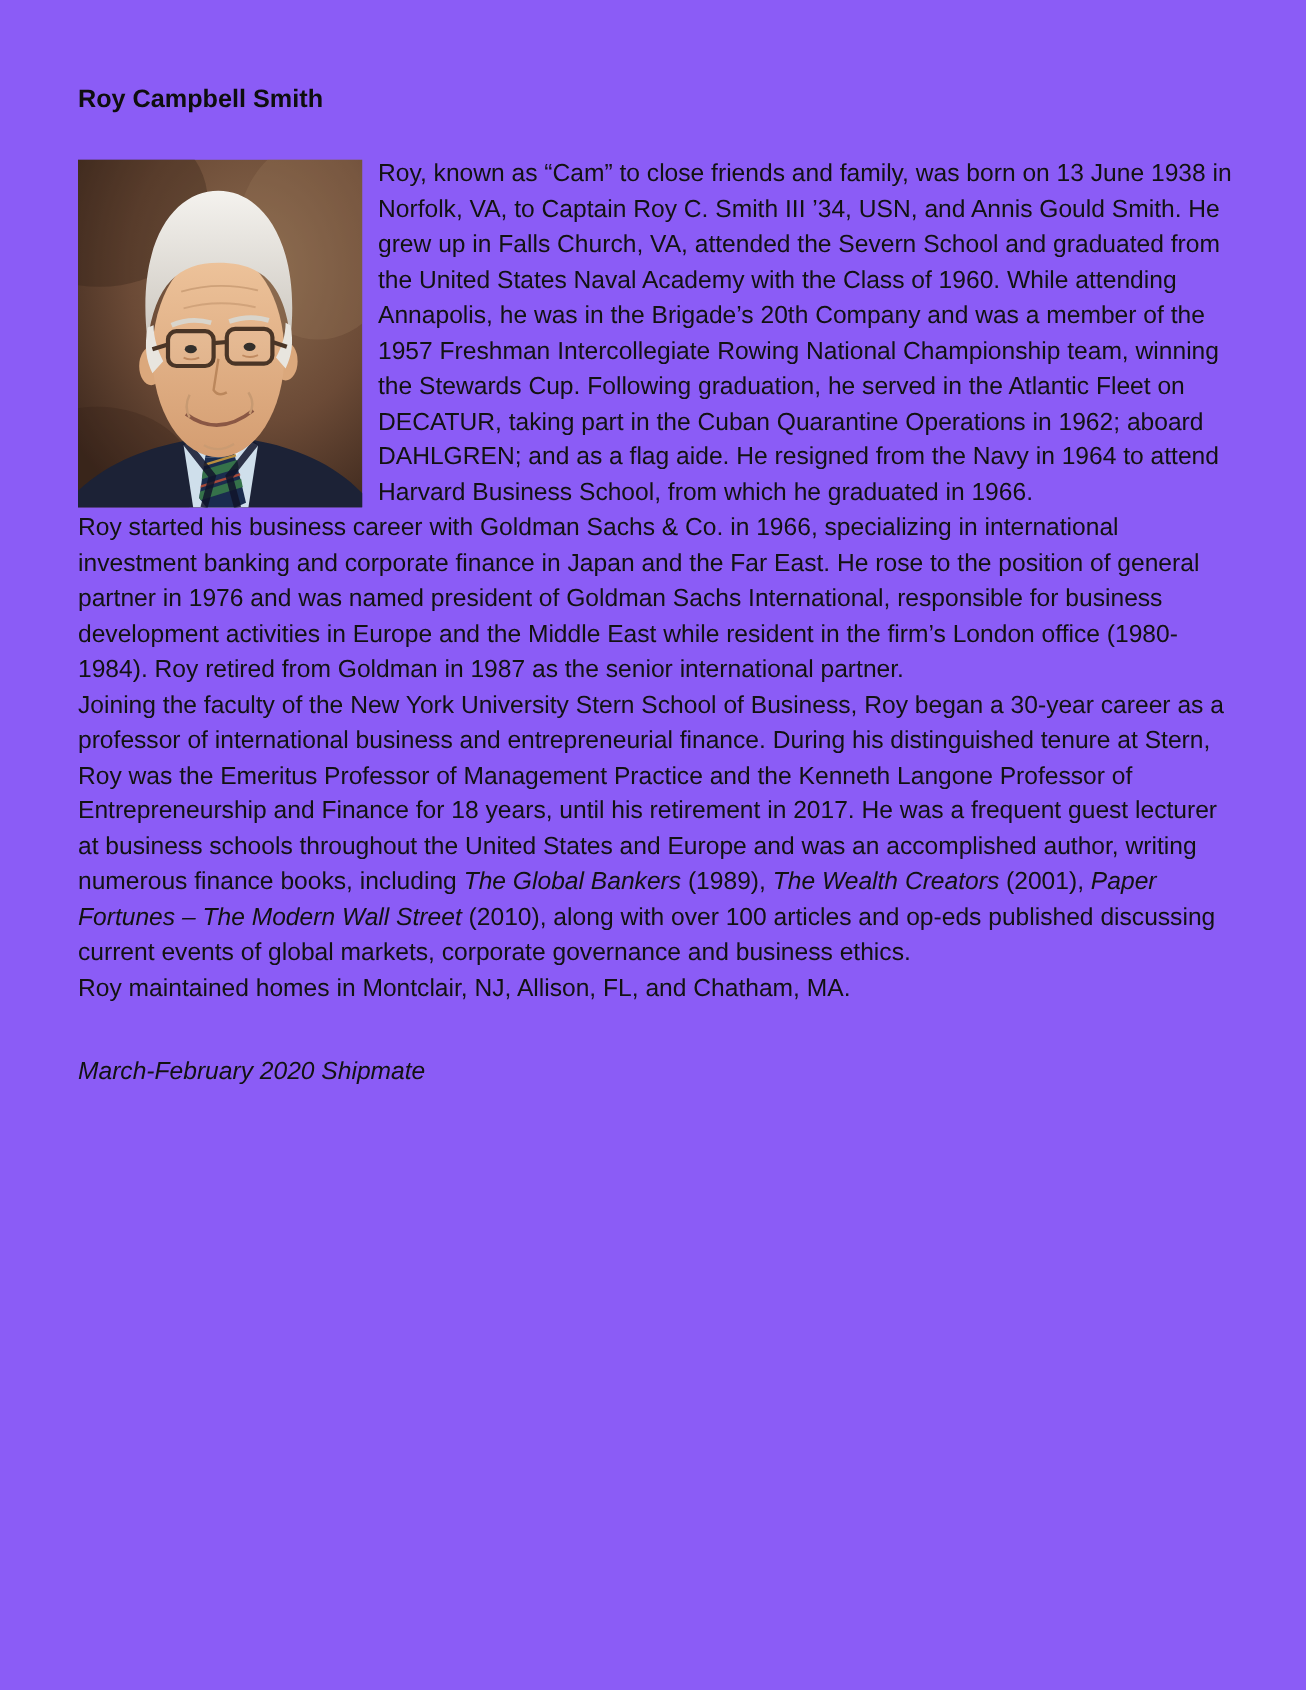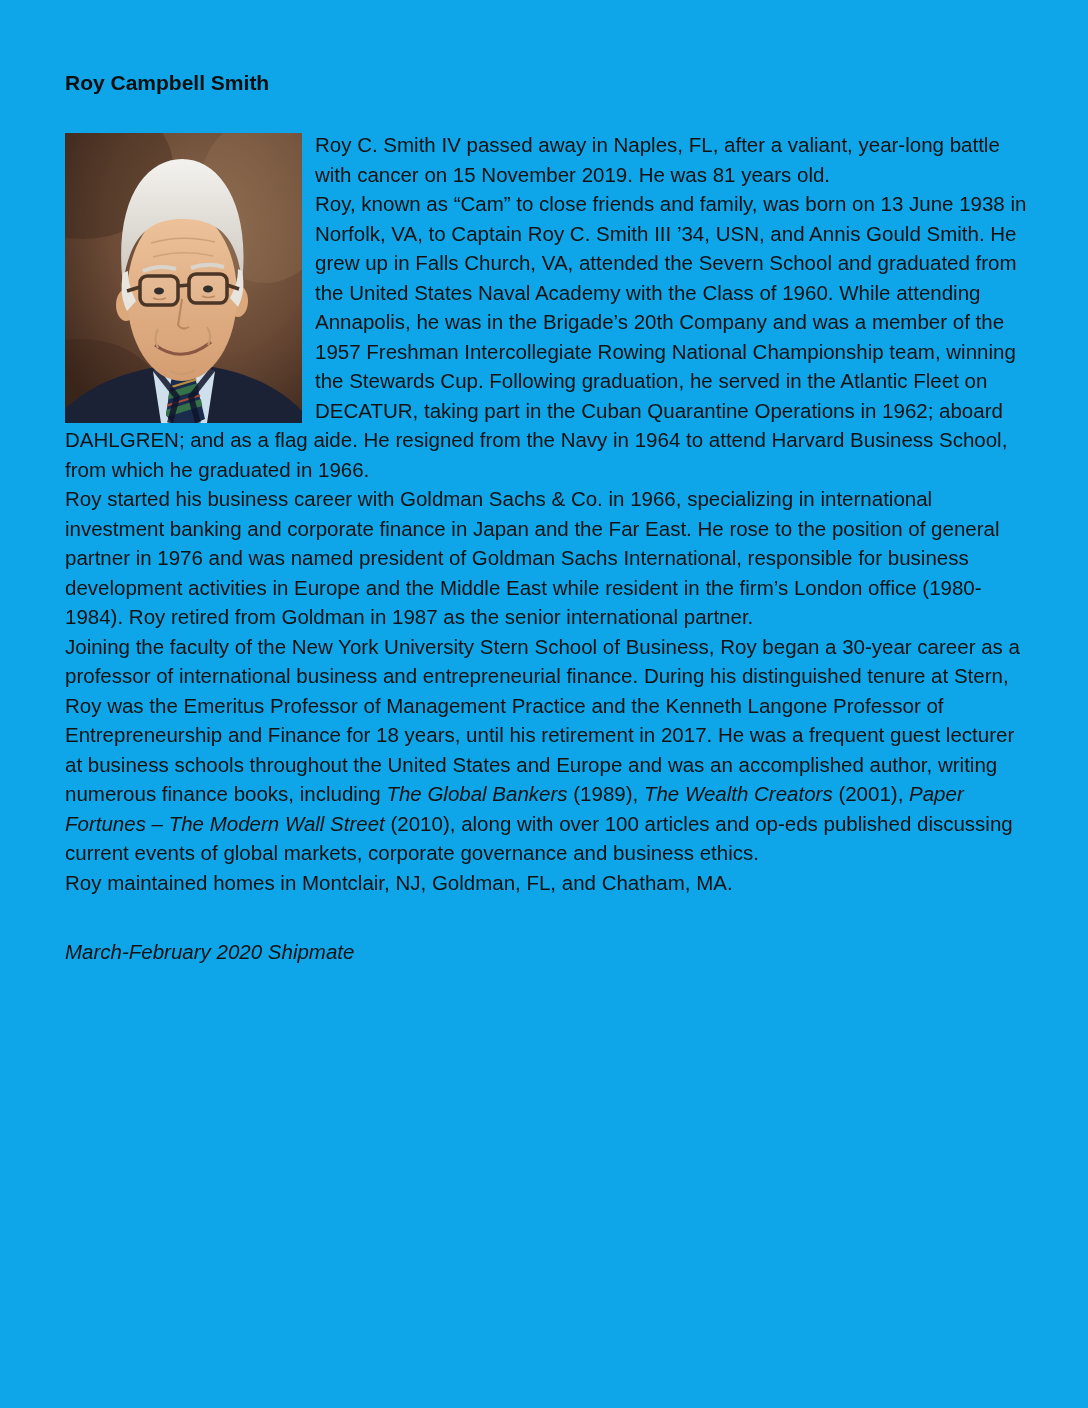--- a/index.html
+++ b/index.html
@@ -1,21 +1,21 @@
 <!DOCTYPE html>
 <html><head>
 <meta charset="utf-8">
 <style>
   * { box-sizing: border-box; }
   html, body { margin: 0; padding: 0; background: #ffffff; }
   .page {
     position: relative;
     width: 1088px;
     height: 1408px;
-    background: #0ea5e9;
+    background: #8b5cf6;
     font-family: "Liberation Sans", sans-serif;
     color: #141414;
     overflow: hidden;
   }
   .content {
     position: absolute;
     left: 65px;
     top: 70px;
     width: 962px;
   }
@@ -135,22 +135,21 @@
 
           <path d="M117 166 L113 192 Q117 198 124 194" stroke="#bb875c" stroke-width="2" fill="none"></path>
 
           <path d="M90 212 Q117 232 146 209" stroke="#8a5744" stroke-width="3" fill="none"></path>
           <path d="M93 196 Q88 206 93 215" stroke="#c79a72" stroke-width="2" fill="none"></path>
           <path d="M142 194 Q148 203 143 212" stroke="#c79a72" stroke-width="2" fill="none"></path>
           <path d="M105 238 Q117 245 130 237" stroke="#c79a72" stroke-width="1.8" fill="none" opacity="0.8"></path>
         </svg>
       </span>
 
-      <p>Roy C. Smith IV passed away in Naples, FL, after a valiant, year-long battle with cancer on 15 November 2019. He was 81 years old.</p>
       <p>Roy, known as “Cam” to close friends and family, was born on 13 June 1938 in Norfolk, VA, to Captain Roy C. Smith III ’34, USN, and Annis Gould Smith. He grew up in Falls Church, VA, attended the Severn School and graduated from the United States Naval Academy with the Class of 1960. While attending Annapolis, he was in the Brigade’s 20th Company and was a member of the 1957 Freshman Intercollegiate Rowing National Championship team, winning the Stewards Cup. Following graduation, he served in the Atlantic Fleet on DECATUR, taking part in the Cuban Quarantine Operations in 1962; aboard DAHLGREN; and as a flag aide. He resigned from the Navy in 1964 to attend Harvard Business School, from which he graduated in 1966.</p>
       <p>Roy started his business career with Goldman Sachs &amp; Co. in 1966, specializing in international investment banking and corporate finance in Japan and the Far East. He rose to the position of general partner in 1976 and was named president of Goldman Sachs International, responsible for business development activities in Europe and the Middle East while resident in the firm’s London office (1980-1984). Roy retired from Goldman in 1987 as the senior international partner.</p>
       <p><span>Joining the faculty of the New York University Stern School of Business, Roy began a 30-year career as a professor of international business and entrepreneurial finance. During his distinguished tenure at Stern, Roy was the Emeritus Professor of Management Practice and the Kenneth Langone Professor of Entrepreneurship and Finance for 18 years, until his retirement in 2017. He was a frequent guest lecturer at business schools throughout the United States and Europe and was an accomplished author, writing numerous finance books, including </span><span class="it">The Global Bankers</span><span> (1989), </span><span class="it">The Wealth Creators</span><span> (2001), </span><span class="it">Paper Fortunes – The Modern Wall Street</span><span> (2010), along with over 100 articles and op-eds published discussing current events of global markets, corporate governance and business ethics.</span></p>
-      <p>Roy maintained homes in Montclair, NJ, Goldman, FL, and Chatham, MA.</p>
+      <p>Roy maintained homes in Montclair, NJ, Allison, FL, and Chatham, MA.</p>
       <p class="citation">March-February 2020 Shipmate</p>
 
     </div>
   </div>
 </div>
 
 </body></html>

